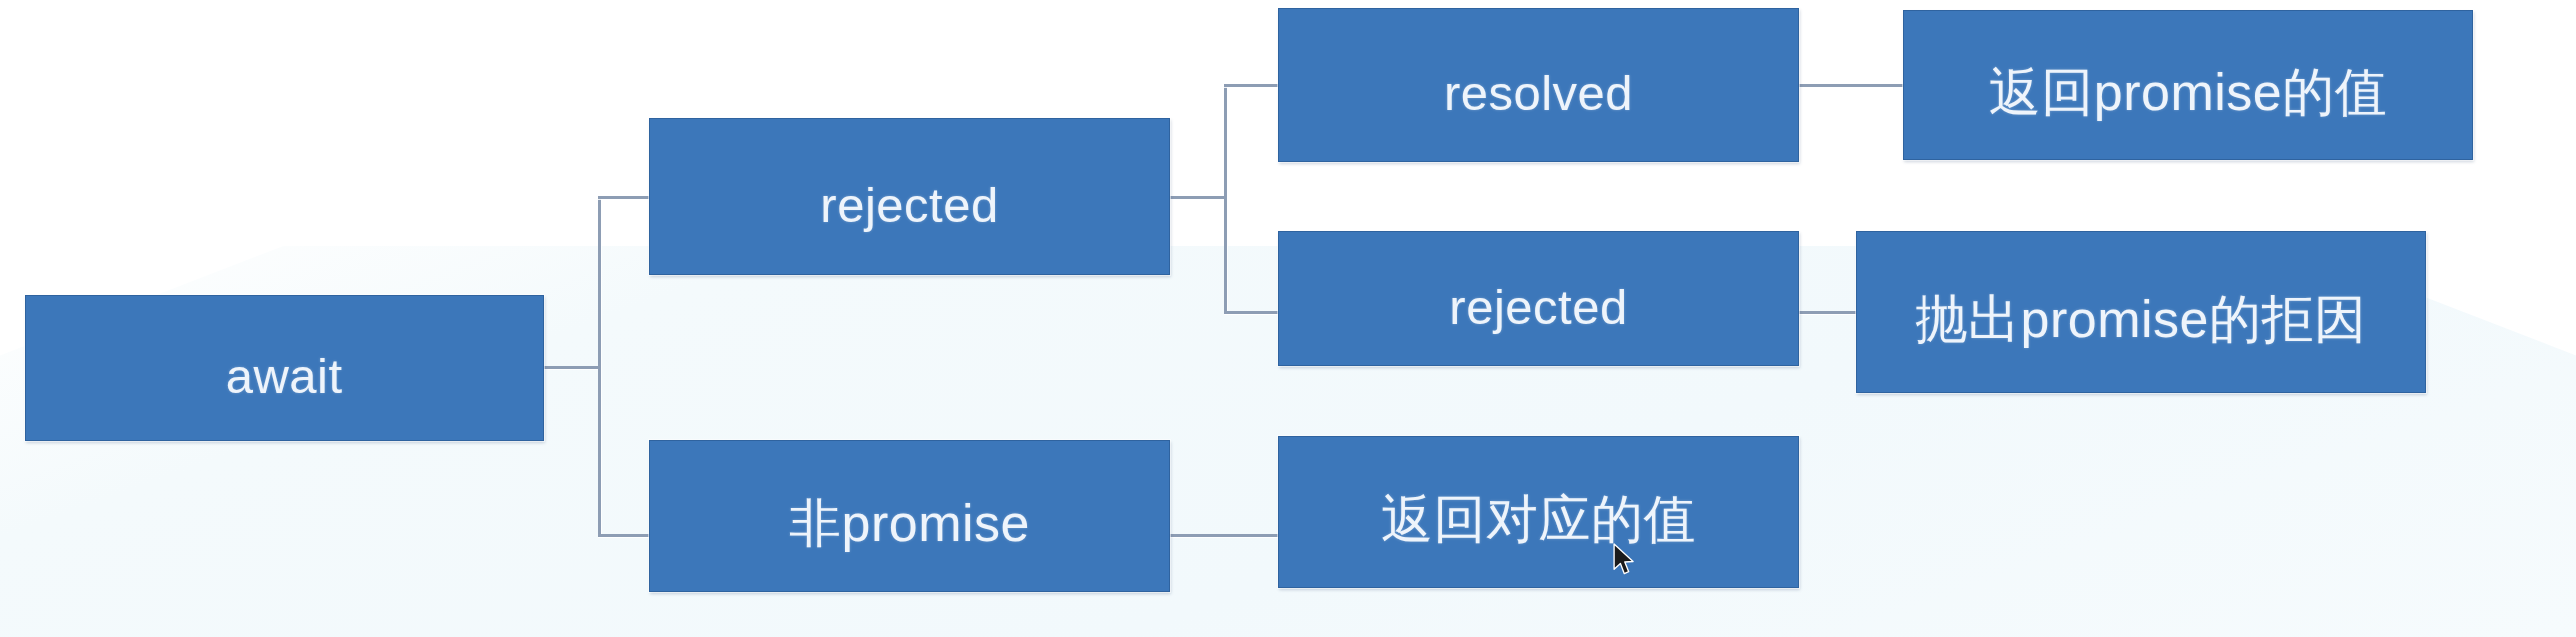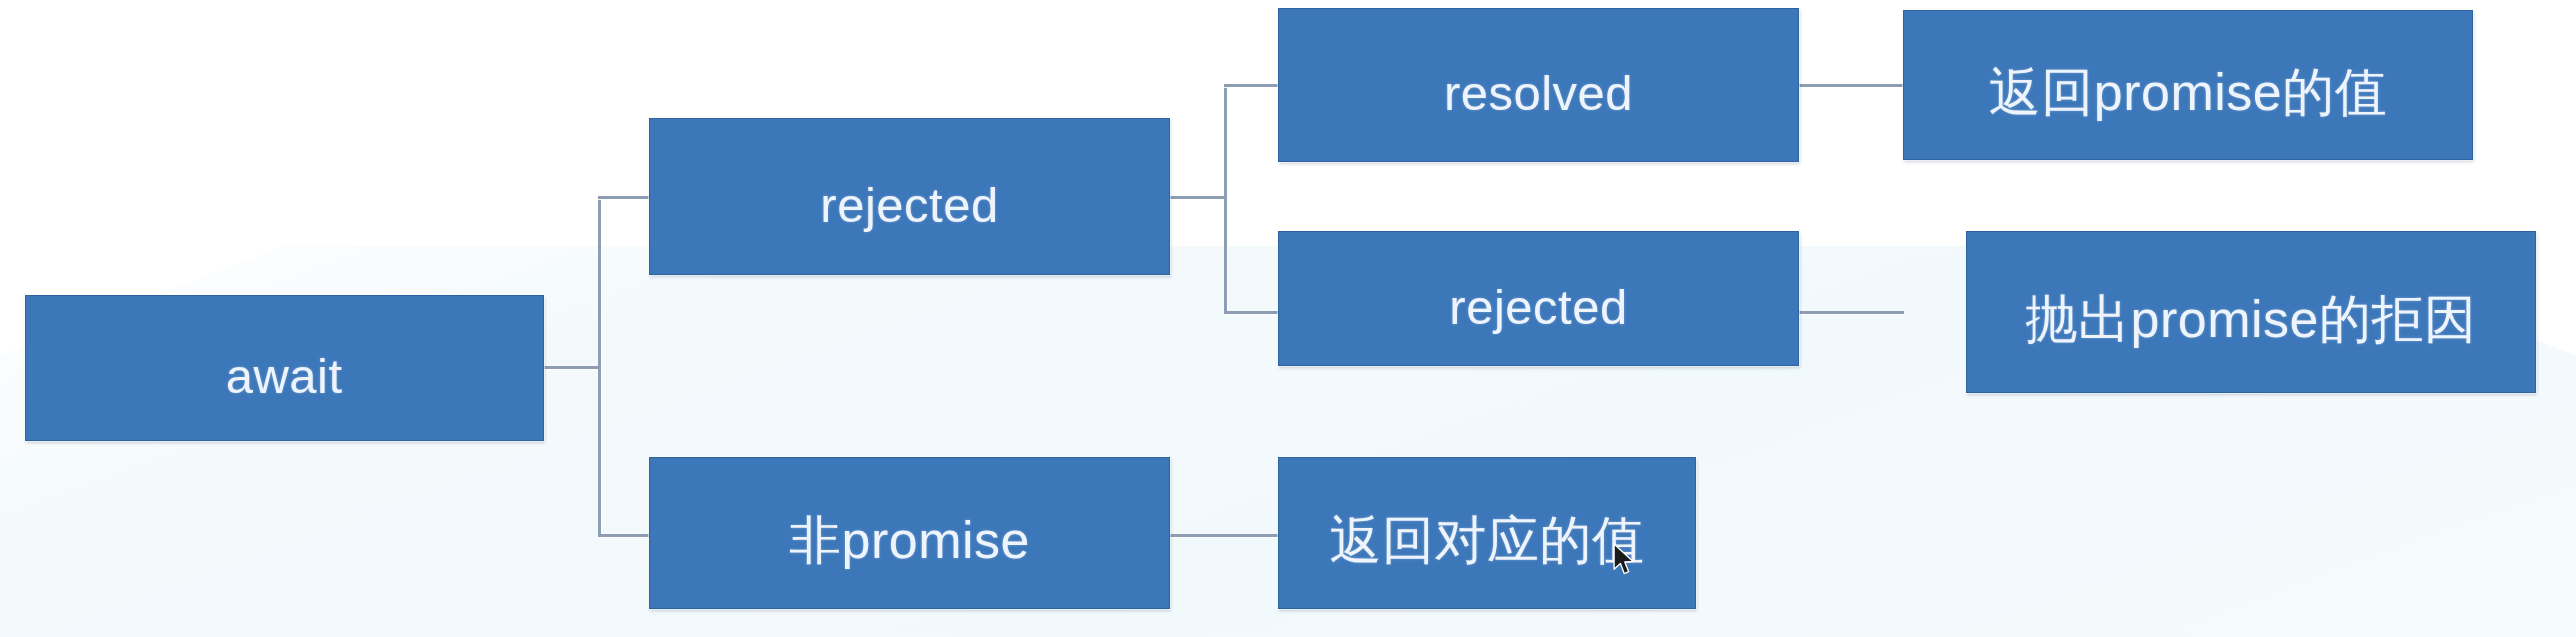--- a/index.html
+++ b/index.html
@@ -92,41 +92,41 @@
   <div class="conn-h" style="left:1168px; top:534px; width:112px;"></div>
 
   <div class="node" style="left:24.6px; top:295px; width:519px; height:146px;">
     <span class="node-label lat">await</span>
   </div>
 
   <div class="node" style="left:649px; top:118px; width:521px; height:157px;">
     <span class="node-label lat">rejected</span>
   </div>
 
-  <div class="node" style="left:649px; top:457px; width:521px; height:152px;">
+  <div class="node" style="left:649px; top:440px; width:521px; height:152px;">
     <span class="node-label cjk">非promise</span>
   </div>
 
   <div class="node" style="left:1278px; top:7.9px; width:521px; height:154px;">
     <span class="node-label lat">resolved</span>
   </div>
 
   <div class="node" style="left:1278px; top:231px; width:521px; height:135px;">
     <span class="node-label lat">rejected</span>
   </div>
 
   <div class="node" style="left:1903px; top:10px; width:570px; height:150px;">
     <span class="node-label cjk">返回promise的值</span>
   </div>
 
-  <div class="node" style="left:1966px; top:231px; width:570px; height:162px;">
+  <div class="node" style="left:1856px; top:231px; width:570px; height:162px;">
     <span class="node-label cjk">抛出promise的拒因</span>
   </div>
 
-  <div class="node" style="left:1278px; top:457px; width:418px; height:152px;">
+  <div class="node" style="left:1278px; top:436px; width:521px; height:152px;">
     <span class="node-label cjk">返回对应的值</span>
   </div>
 
   <svg class="cursor" id="mouse-cursor" viewBox="0 0 26 38" aria-hidden="true" style="left: 1612px; top: 543px;">
     <path d="M2,1 L2,27 L8.5,21 L12.5,31.5 L17,29.5 L13,19.5 L21.5,19 Z" fill="#1b1b1b" stroke="#ffffff" stroke-width="1.4" stroke-linejoin="round"></path>
   </svg>
 
 </div>
 
 

